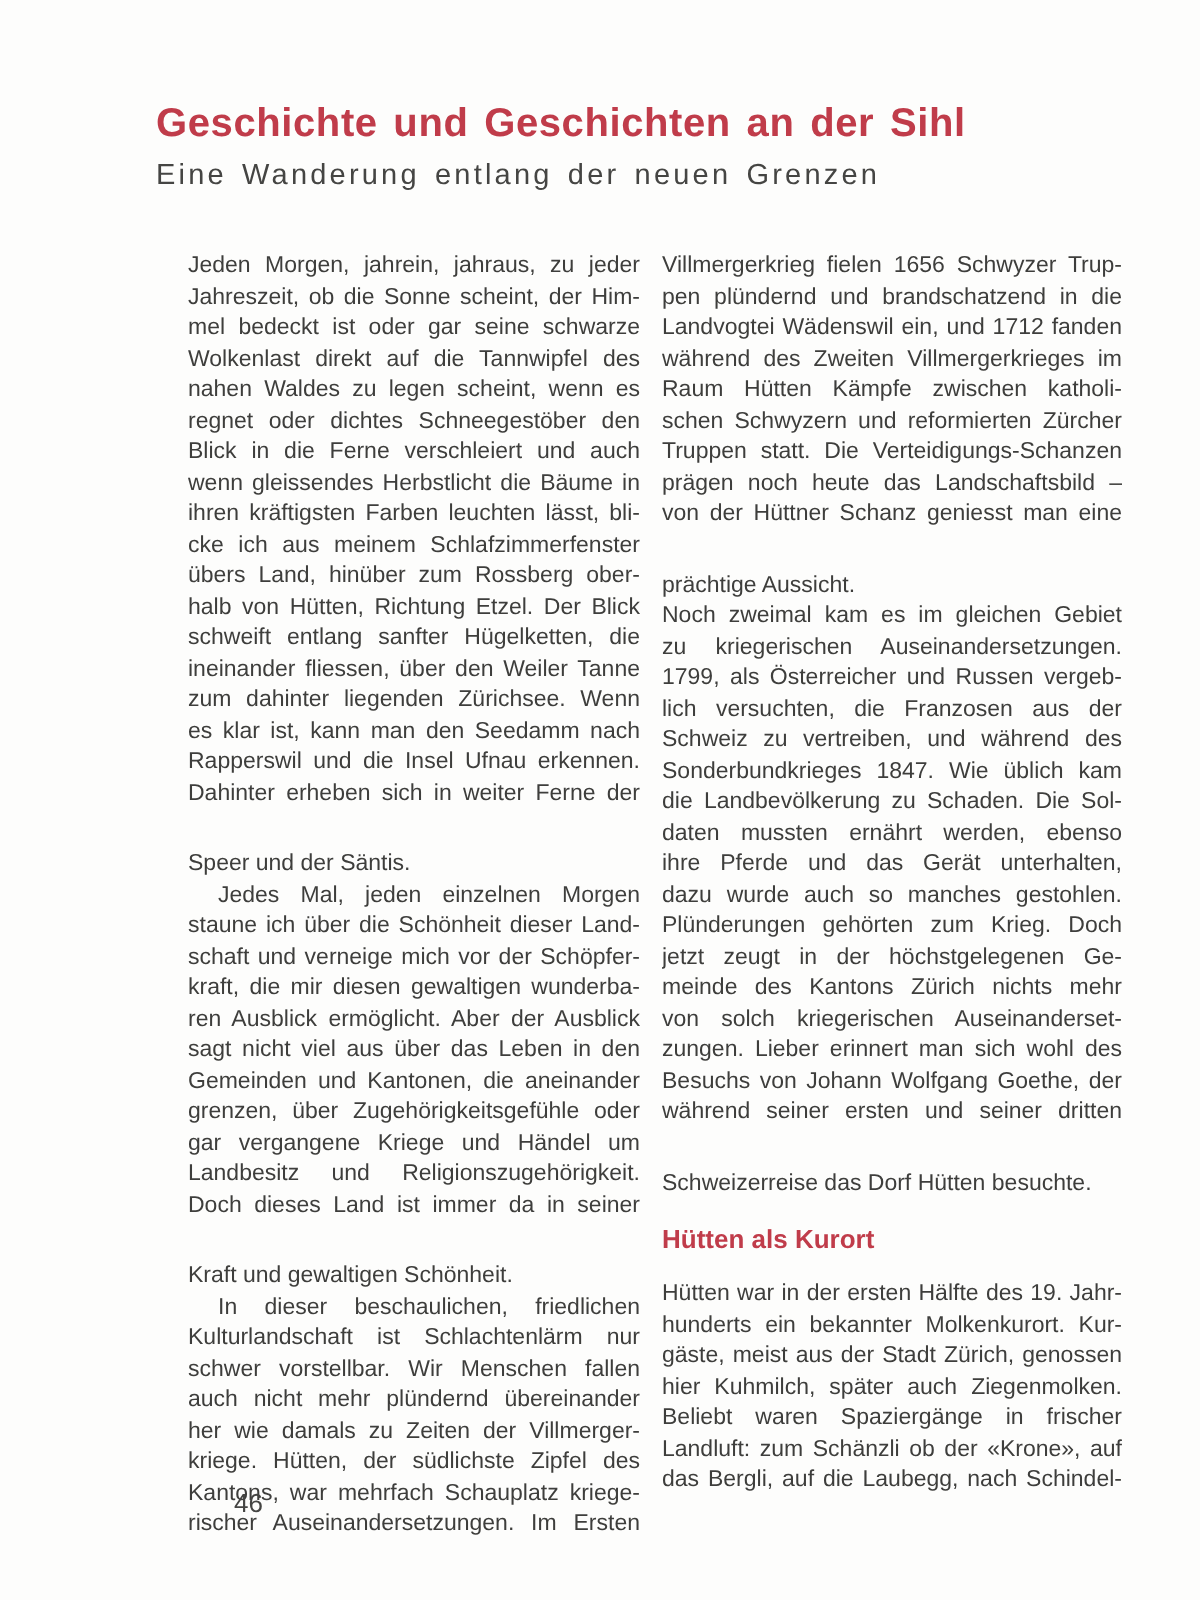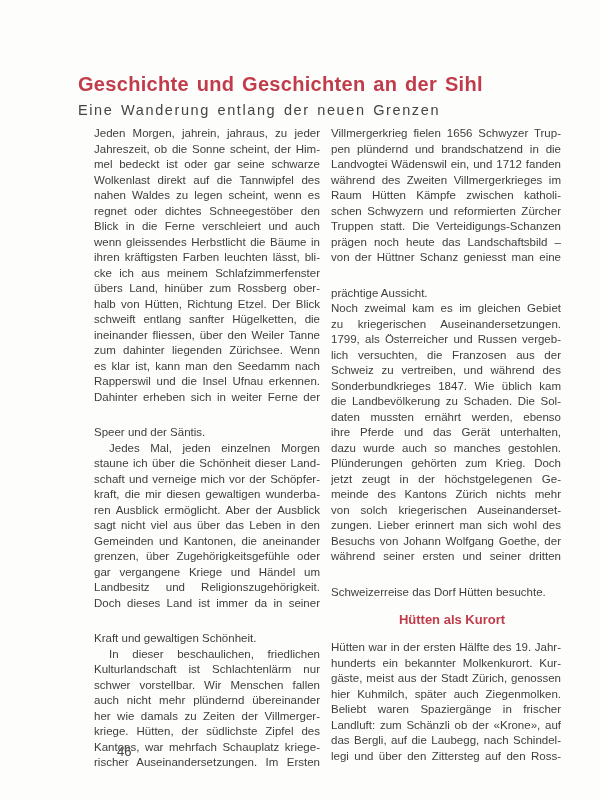--- a/index.html
+++ b/index.html
@@ -12,21 +12,21 @@
     width: 600px;
     height: 800px;
     background: #fdfdfc;
     font-family: "Liberation Sans", sans-serif;
     color: #3e3e3c;
     overflow: hidden;
   }
   .header {
     position: absolute;
     left: 78px;
-    top: 72px;
+    top: 50px;
     width: 470px;
   }
   .title {
     margin: 0;
     font-size: 20px;
     font-weight: 700;
     color: #c03c4a;
     letter-spacing: 0.3px;
     word-spacing: 2px;
     line-height: 24px;
@@ -62,22 +62,21 @@
     text-align-last: justify;
     color: #3e3e3c;
   }
   .line-last   { text-align-last: left; margin-top: 20px; }
   .line-indent { padding-left: 15px; }
   .section-heading {
     color: #c03c4a;
     font-weight: 700;
     font-size: 13px;
     line-height: 17px;
-    margin: 11px 0 12px 12px;
-    text-align: center;
+    margin: 11px 0 12px 0;
   }
   .folio {
     position: absolute;
     left: 78px;
     top: 744px;
     font-size: 13px;
     color: #454543;
     margin-left: 39px;
   }
 </style>
@@ -174,20 +173,19 @@
         </div>
         <div class="section-heading">Hütten als Kurort</div>
         <div class="para">
           <div class="line">Hütten war in der ersten Hälfte des 19. Jahr-</div>
           <div class="line">hunderts ein bekannter Molkenkurort. Kur-</div>
           <div class="line">gäste, meist aus der Stadt Zürich, genossen</div>
           <div class="line">hier Kuhmilch, später auch Ziegenmolken.</div>
           <div class="line">Beliebt waren Spaziergänge in frischer</div>
           <div class="line">Landluft: zum Schänzli ob der «Krone», auf</div>
           <div class="line">das Bergli, auf die Laubegg, nach Schindel-</div>
-          <div class="line">legi und über den Zittersteg auf den Ross-</div>
         </div>
       </div>
   </main>
 
   <footer class="folio">46</footer>
 
 </div>
 
 </body></html>

